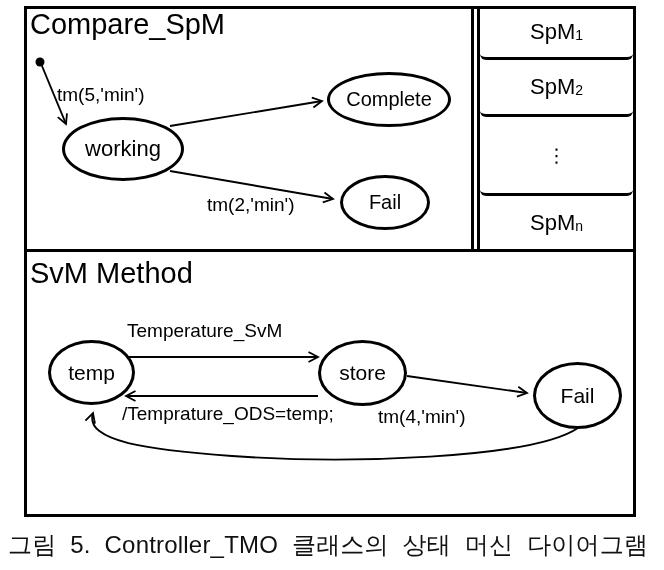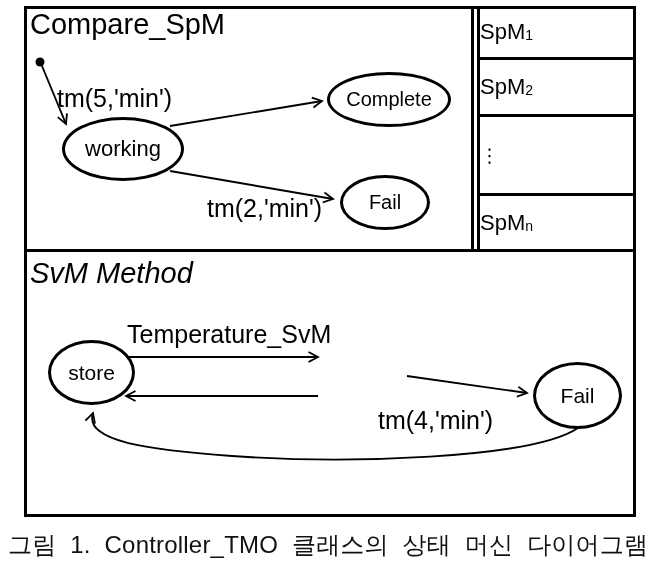--- a/index.html
+++ b/index.html
@@ -21,29 +21,29 @@
   .ellipse {
     position: absolute; border: 3px solid #000; border-radius: 50%;
     background: #fff; z-index: 2;
     display: flex; align-items: center; justify-content: center;
   }
   .state-label { font-size: 21px; color: #000; white-space: nowrap; text-align: right; }
   .box-title {
     position: absolute; z-index: 4; font-size: 29px; color: #000; white-space: nowrap;
   }
   .edge-label {
-    position: absolute; z-index: 4; font-size: 25px; color: #000; white-space: nowrap;
+    position: absolute; z-index: 4; font-size: 19px; color: #000; white-space: nowrap;
   }
   .spm-table {
     position: absolute; left: 477px; top: 6px; width: 156px; height: 243px;
     border-left: 3px solid #000; z-index: 2; background: #fff;
   }
   .spm-cell {
-    display: flex; align-items: center; 
-    font-size: 22px; border-bottom: 3px solid #000;
+    display: flex; align-items: center; justify-content: center;
+    font-size: 22px; border-bottom: 3px solid #000; border-radius: 6px;
   }
   .spm-cell:last-child { border-bottom: none; }
   .spm-cell sub { font-size: 14px; line-height: 0; position: relative; top: 3px; }
   .dots-cell { font-size: 19px; letter-spacing: 0; }
   .caption {
     position: absolute; left: 8px; top: 529px; width: 656px; z-index: 4;
     font-size: 24px; color: #111; white-space: nowrap;
     word-spacing: 7px; letter-spacing: 0.2px;
   }
 </style>
@@ -107,27 +107,31 @@
     <div class="spm-cell dots-cell" style="height:79px;">
       <span>⋮</span>
         <sub></sub>
     </div>
     <div class="spm-cell" style="height:53px;">
       <span>SpM</span>
         <sub>n</sub>
     </div>
   </div>
 
-  <div class="box-title" style="left:30px; top:257px;font-style:italic;">SvM Method</div>
+  <div class="box-title" style="left:30px; top:257px;">SvM Method</div>
 
   <div class="edge-label" style="left:113px; top:320px;margin-left:14px;">Temperature_SvM</div>
+  <div class="edge-label" style="left:122px; top:403px;">/Temprature_ODS=temp;</div>
   <div class="edge-label" style="left:378px; top:406px;">tm(4,'min')</div>
 
   <div class="ellipse" style="left:48px; top:340px; width:87px; height:65px;">
+    <span class="state-label">temp</span>
+  </div>
+  <div class="ellipse" style="left:318px; top:340px; width:89px; height:66px;">
     <span class="state-label">store</span>
   </div>
   <div class="ellipse" style="left:533px; top:362px; width:89px; height:67px;">
     <span class="state-label">Fail</span>
   </div>
 
 </div>
 
-<div class="caption">그림 1. Controller_TMO 클래스의 상태 머신 다이어그램</div>
+<div class="caption">그림 5. Controller_TMO 클래스의 상태 머신 다이어그램</div>
 
 </body></html>

